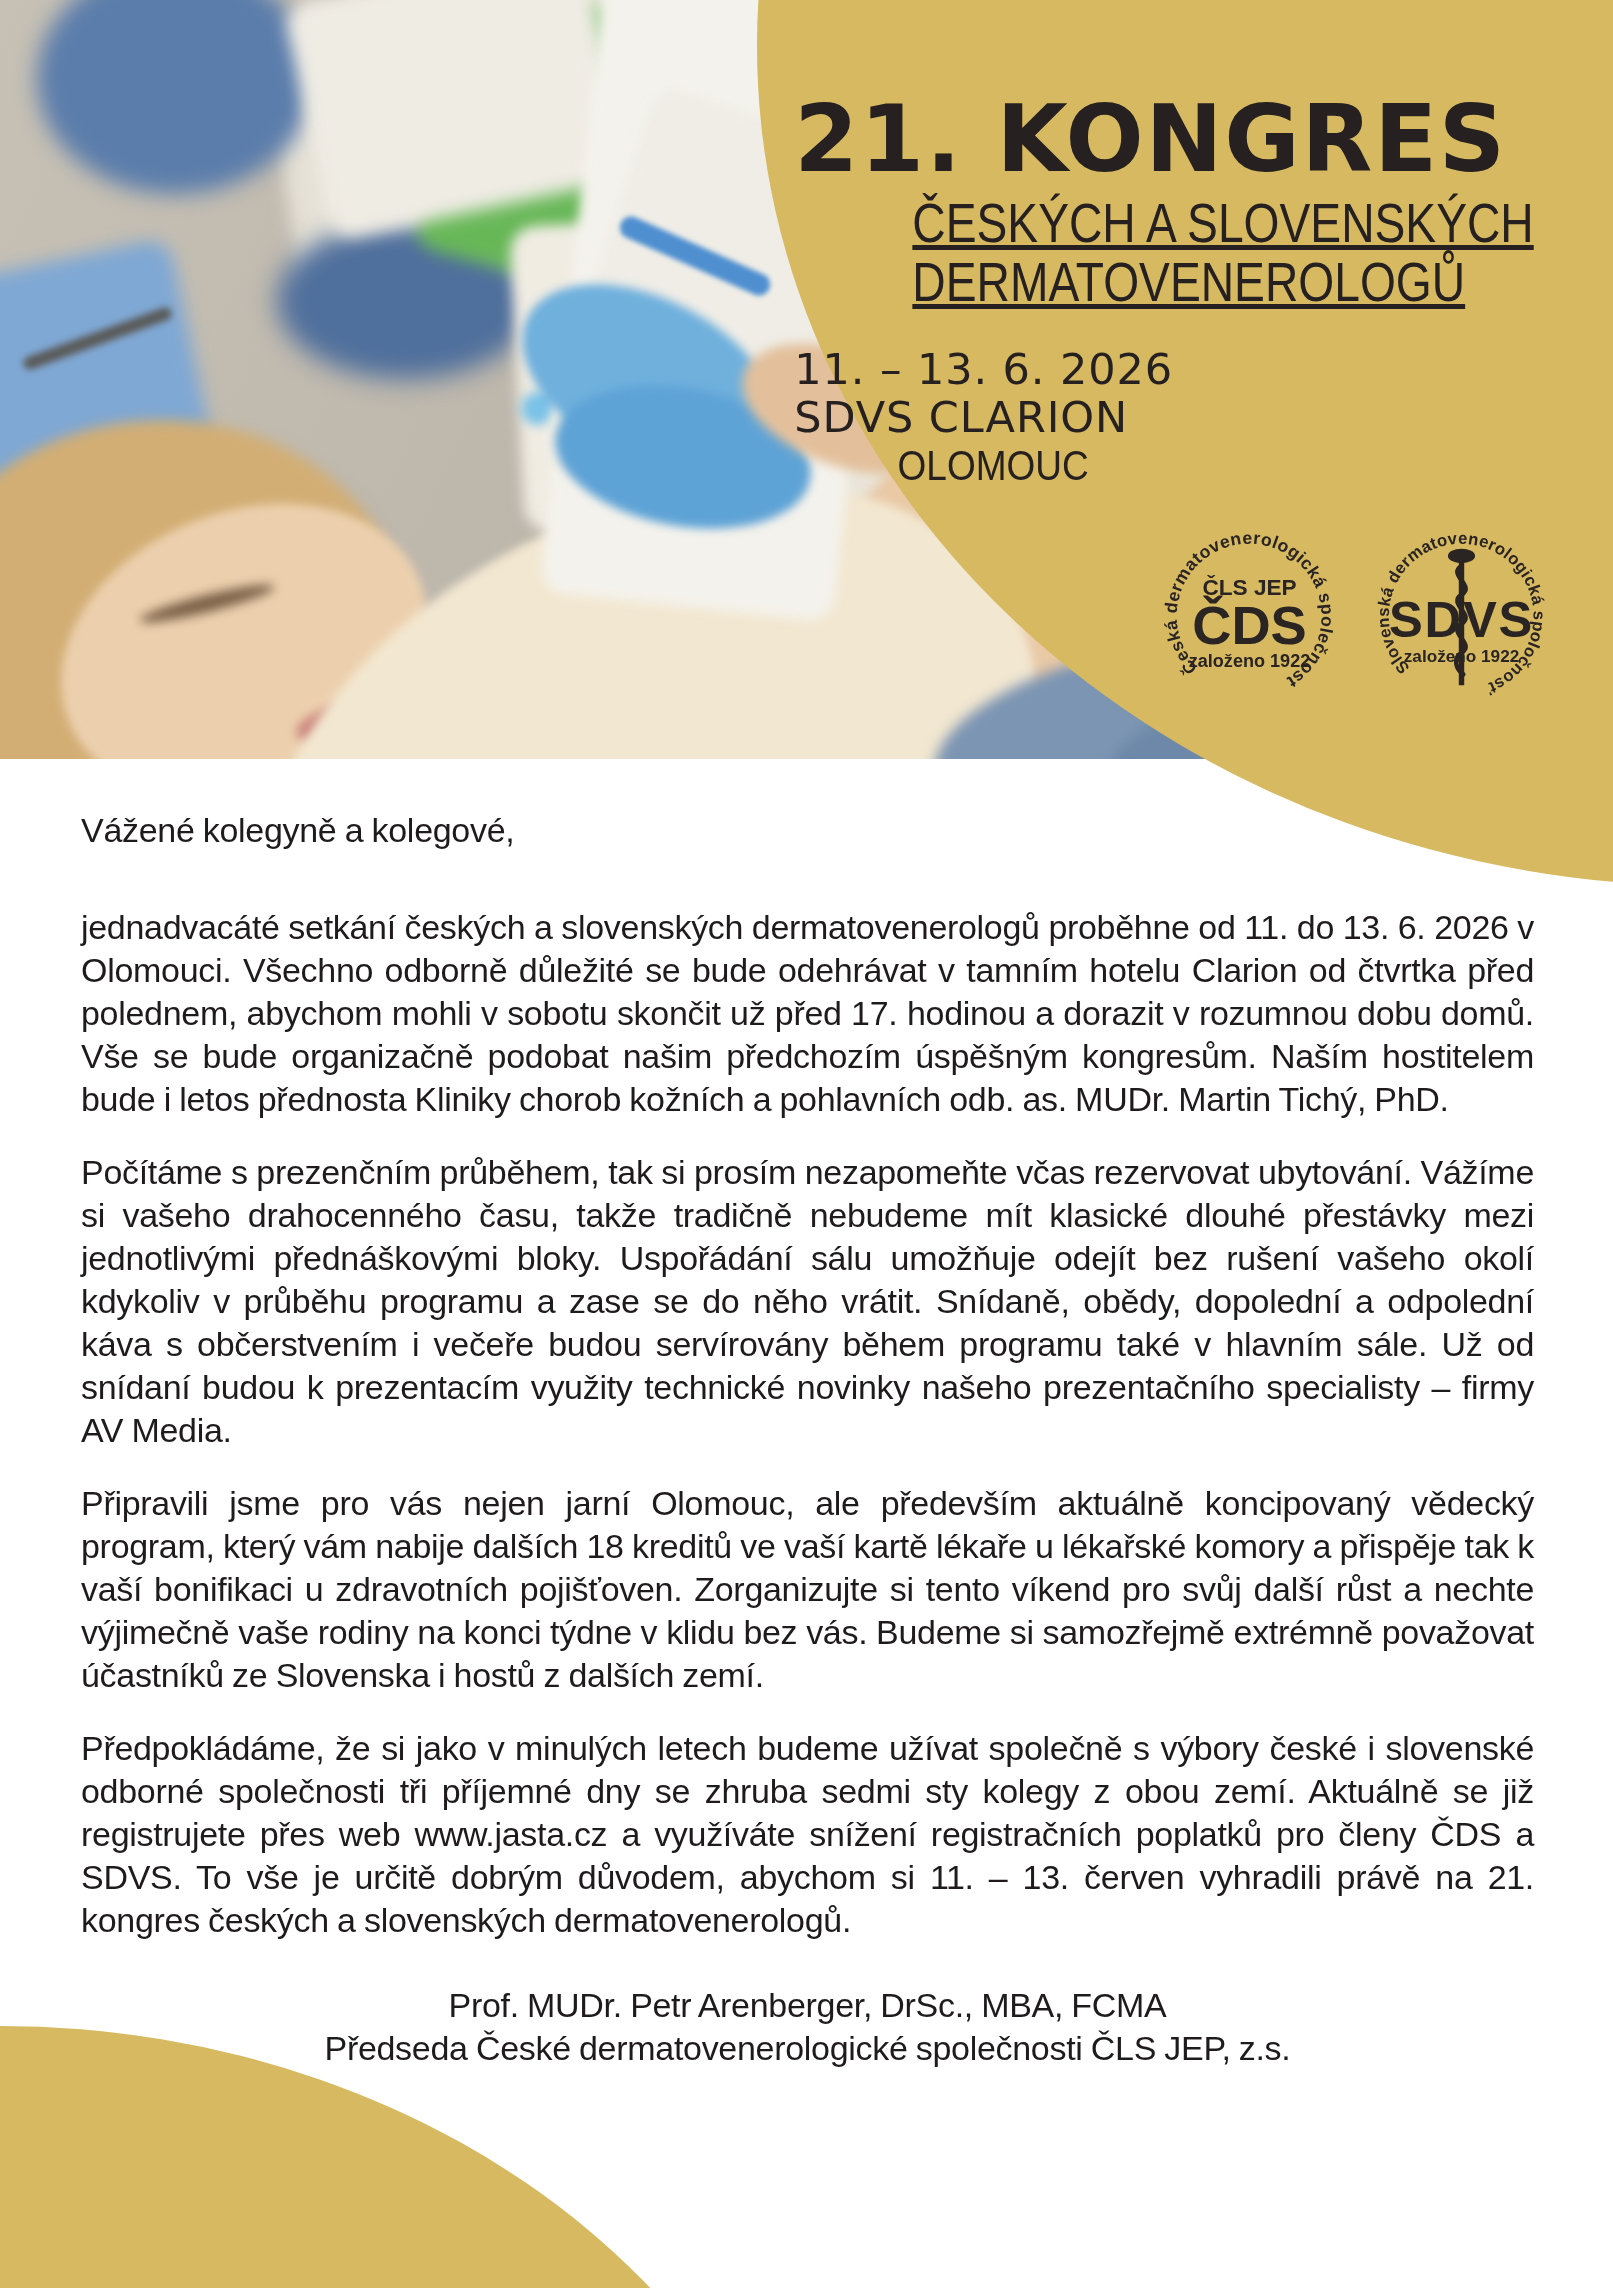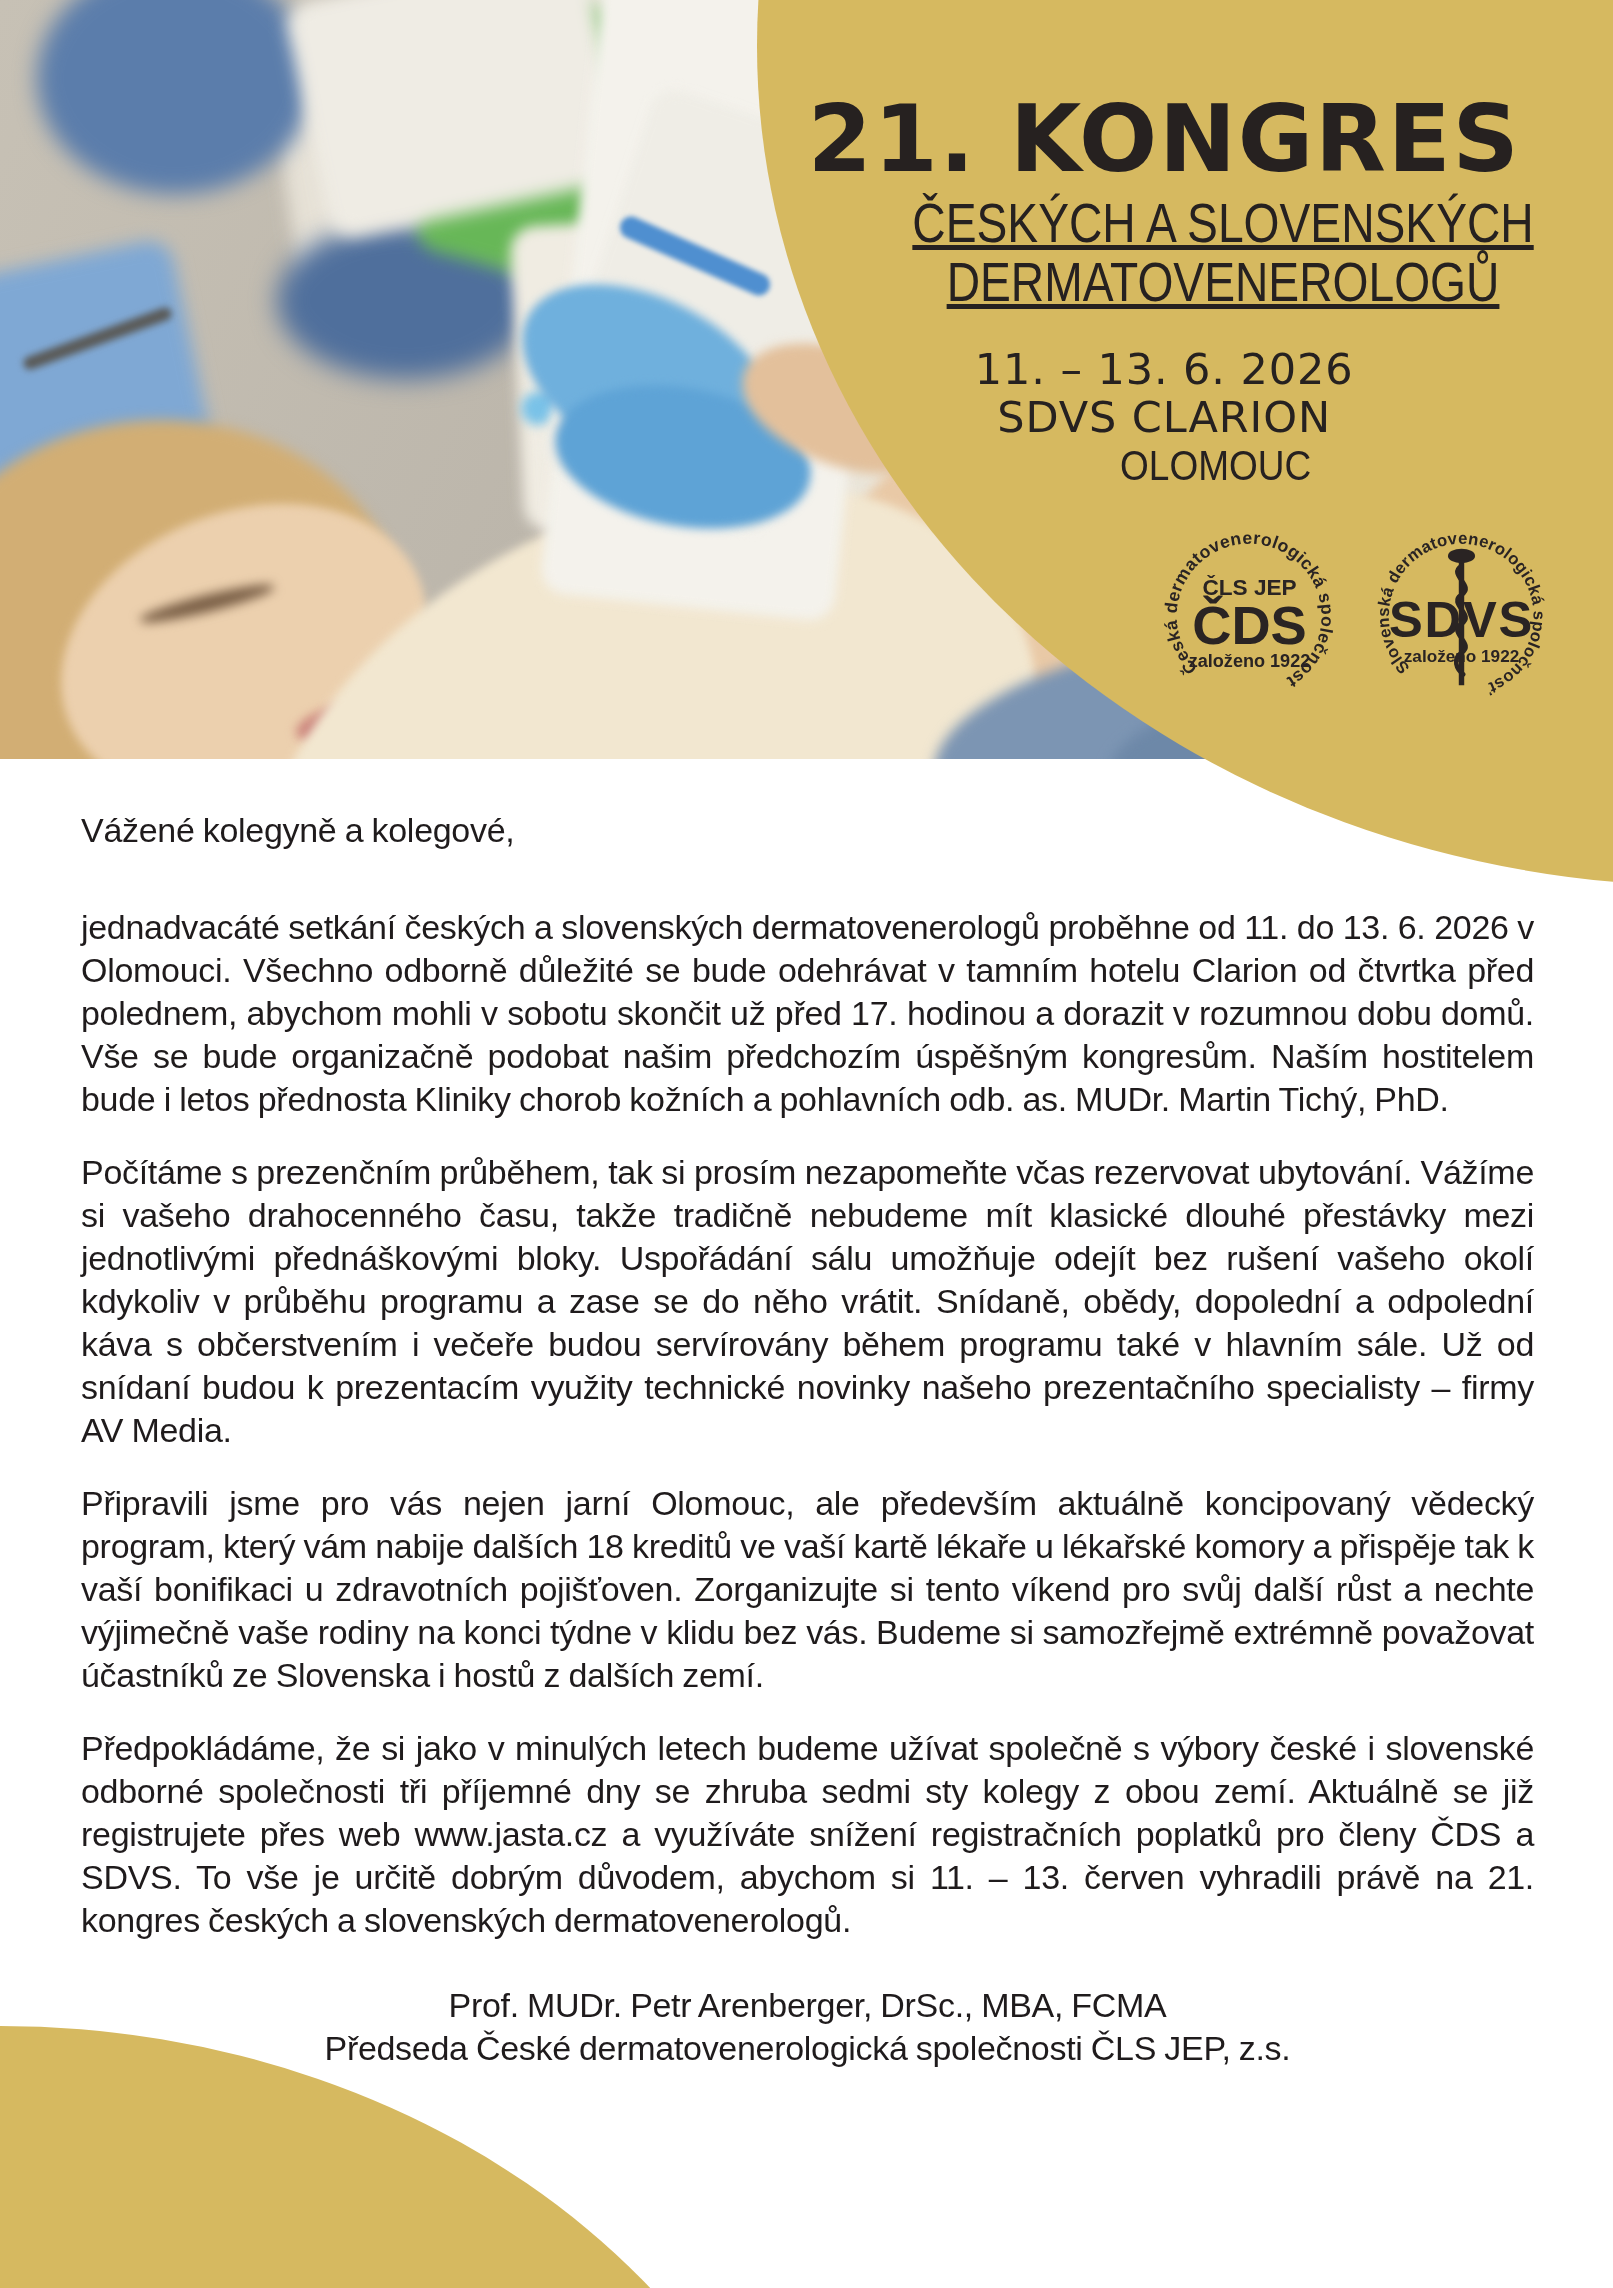--- a/index.html
+++ b/index.html
@@ -24,21 +24,21 @@
     position:absolute;left:757px;top:-794px;width:1901px;height:1680px;
     border-radius:50%;background:#d6b960;z-index:3;
   }
   .gold-bottom{
     position:absolute;left:-831px;top:2026px;width:1661px;height:1384px;
     border-radius:50%;background:#d6b960;z-index:3;
   }
   
   .title-block{
     position:absolute;top:92px;right:79px;z-index:4;
-    text-align:center;color:#262120;
+    text-align:left;color:#262120;
   }
   .title-block h1{
     margin:0;font-family:"DejaVu Sans",sans-serif;
     font-size:92px;line-height:96px;font-weight:bold;letter-spacing:1.8px;
   }
   .subtitle{
     font-size:55px;line-height:59px;font-weight:400;letter-spacing:0;
     transform:scaleX(0.84);transform-origin:100% 50%;
   }
   .subtitle-wrap{margin-top:6px;text-decoration:underline;}
@@ -151,18 +151,18 @@
   </div>
 
   <div class="letter">
     <p class="salutation">Vážené kolegyně a kolegové,</p>
     <p>jednadvacáté setkání českých a slovenských dermatovenerologů proběhne od 11. do 13. 6. 2026 v Olomouci. Všechno odborně důležité se bude odehrávat v tamním hotelu Clarion od čtvrtka před polednem, abychom mohli v sobotu skončit už před 17. hodinou a dorazit v rozumnou dobu domů. Vše se bude organizačně podobat našim předchozím úspěšným kongresům. Naším hostitelem bude i letos přednosta Kliniky chorob kožních a pohlavních odb. as. MUDr. Martin Tichý, PhD.</p>
     <p>Počítáme s prezenčním průběhem, tak si prosím nezapomeňte včas rezervovat ubytování. Vážíme si vašeho drahocenného času, takže tradičně nebudeme mít klasické dlouhé přestávky mezi jednotlivými přednáškovými bloky. Uspořádání sálu umožňuje odejít bez rušení vašeho okolí kdykoliv v průběhu programu a zase se do něho vrátit. Snídaně, obědy, dopolední a odpolední káva s občerstvením i večeře budou servírovány během programu také v hlavním sále. Už od snídaní budou k prezentacím využity technické novinky našeho prezentačního specialisty – firmy AV Media.</p>
     <p>Připravili jsme pro vás nejen jarní Olomouc, ale především aktuálně koncipovaný vědecký program, který vám nabije dalších 18 kreditů ve vaší kartě lékaře u lékařské komory a přispěje tak k vaší bonifikaci u zdravotních pojišťoven. Zorganizujte si tento víkend pro svůj další růst a nechte výjimečně vaše rodiny na konci týdne v klidu bez vás. Budeme si samozřejmě extrémně považovat účastníků ze Slovenska i hostů z dalších zemí.</p>
     <p class="last">Předpokládáme, že si jako v minulých letech budeme užívat společně s výbory české i slovenské odborné společnosti tři příjemné dny se zhruba sedmi sty kolegy z obou zemí. Aktuálně se již registrujete přes web www.jasta.cz a využíváte snížení registračních poplatků pro členy ČDS a SDVS. To vše je určitě dobrým důvodem, abychom si 11. – 13. červen vyhradili právě na 21. kongres českých a slovenských dermatovenerologů.</p>
     <div class="signature">
       <div>Prof. MUDr. Petr Arenberger, DrSc., MBA, FCMA</div>
-      <div>Předseda České dermatovenerologická společnosti ČLS JEP, z.s.</div>
+      <div>Předseda České dermatovenerologické společnosti ČLS JEP, z.s.</div>
     </div>
   </div>
 
 </div>
 
 
 </body></html>

